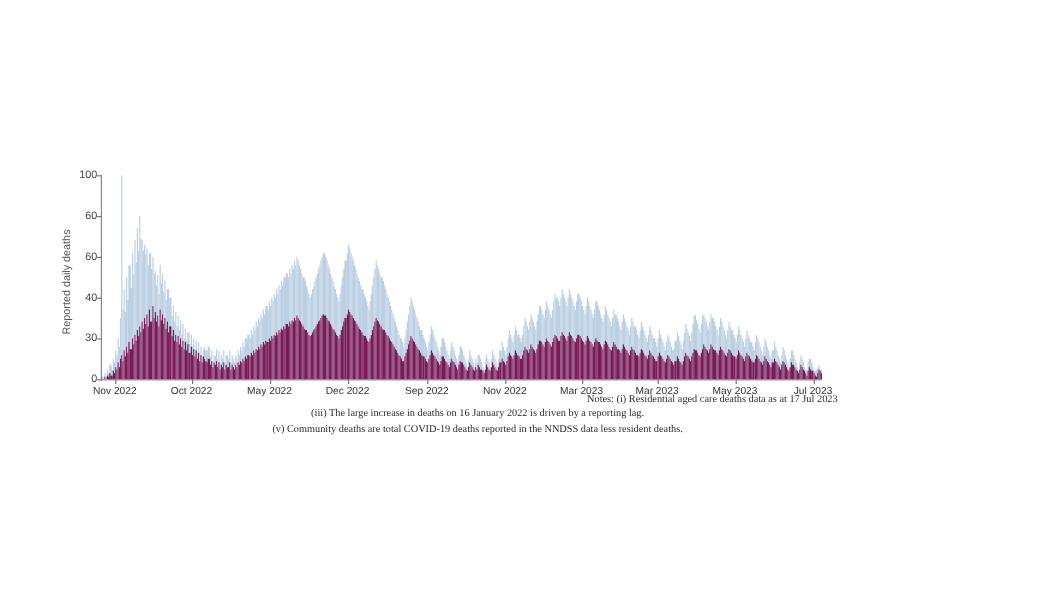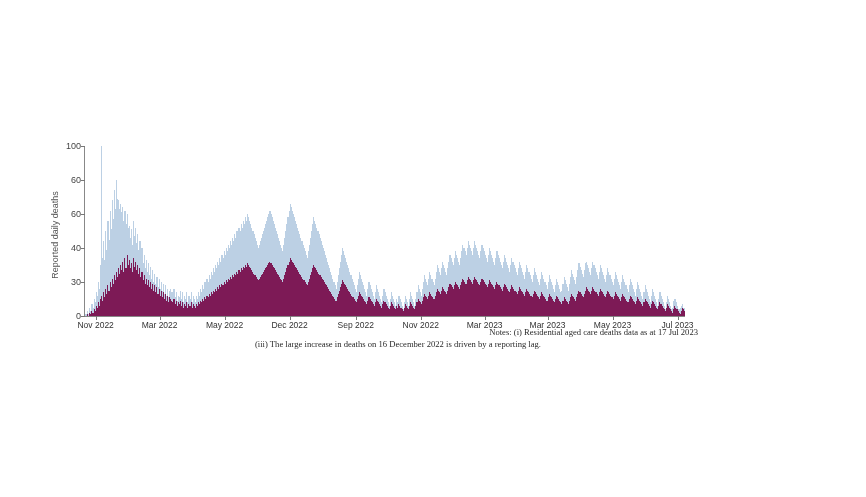--- a/index.html
+++ b/index.html
@@ -2432,21 +2432,21 @@
         <div class="ytick" style="top: 102px;">40</div>
         <div class="ytickmark" style="top: 102px;"></div>
         <div class="ytick" style="top: 68px;">60</div>
         <div class="ytickmark" style="top: 68px;"></div>
         <div class="ytick" style="top: 34px;">60</div>
         <div class="ytickmark" style="top: 34px;"></div>
         <div class="ytick" style="top: 0px;">100</div>
         <div class="ytickmark" style="top: 0px;"></div>
         <div class="xtick" style="left: 10.6572px;">Nov 2022</div>
         <div class="xtickmark" style="left: 10.6572px;"></div>
-        <div class="xtick" style="left: 74.6004px;">Mar 2022</div>
+        <div class="xtick" style="left: 74.6004px;">Oct 2022</div>
         <div class="xtickmark" style="left: 74.6004px;"></div>
         <div class="xtick" style="left: 139.609px;">May 2022</div>
         <div class="xtickmark" style="left: 139.609px;"></div>
         <div class="xtick" style="left: 204.618px;">Dec 2022</div>
         <div class="xtickmark" style="left: 204.618px;"></div>
         <div class="xtick" style="left: 270.693px;">Sep 2022</div>
         <div class="xtickmark" style="left: 270.693px;"></div>
         <div class="xtick" style="left: 335.702px;">Nov 2022</div>
         <div class="xtickmark" style="left: 335.702px;"></div>
         <div class="xtick" style="left: 399.645px;">Mar 2023</div>
@@ -2456,16 +2456,17 @@
         <div class="xtick" style="left: 527.531px;">May 2023</div>
         <div class="xtickmark" style="left: 527.531px;"></div>
         <div class="xtick" style="left: 592.54px;">Jul 2023</div>
         <div class="xtickmark" style="left: 592.54px;"></div>
       </div>
   </div>
 
 
   <div id="notes">
     <span class="note-line n1">Notes: (i) Residential aged care deaths data as at 17 Jul 2023</span>
-    <span class="note-line">(iii) The large increase in deaths on 16 December 2022 is driven by a reporting lag.</span>
+    <span class="note-line">(iii) The large increase in deaths on 16 January 2022 is driven by a reporting lag.</span>
+    <span class="note-line">(v) Community deaths are total COVID-19 deaths reported in the NNDSS data less resident deaths.</span>
   </div>
 
 </div>
 
 </body></html>

